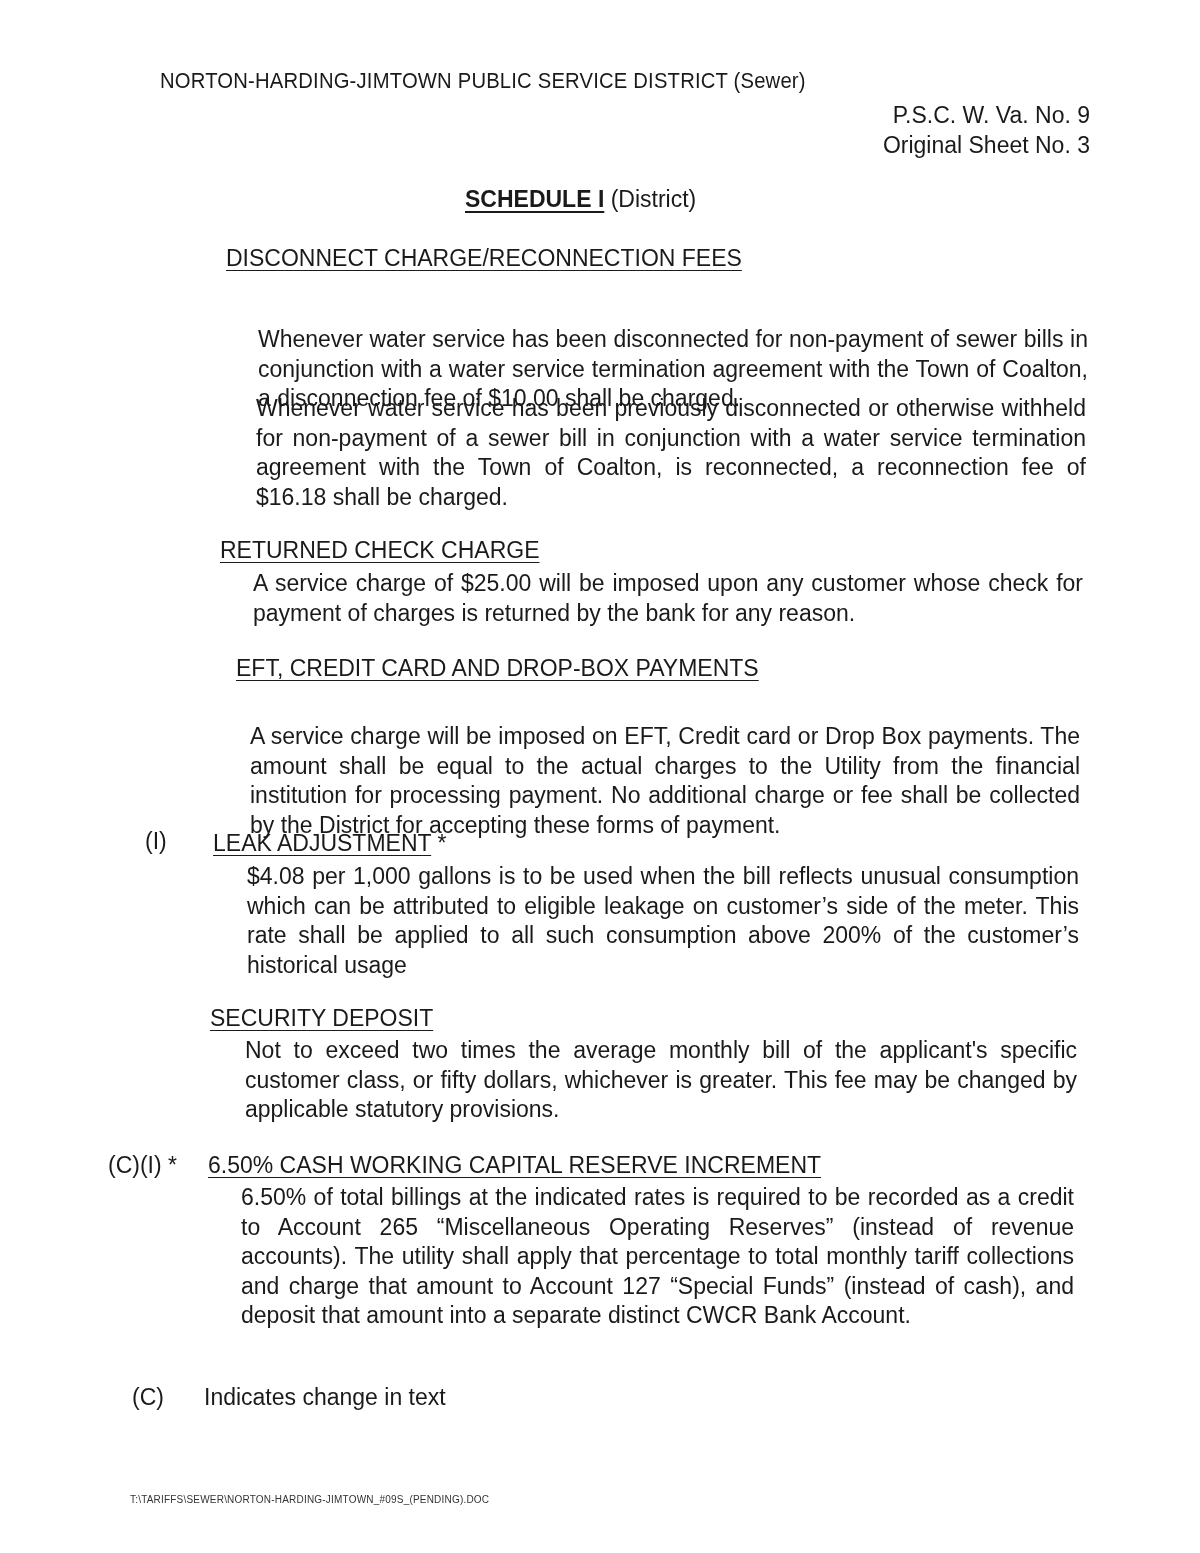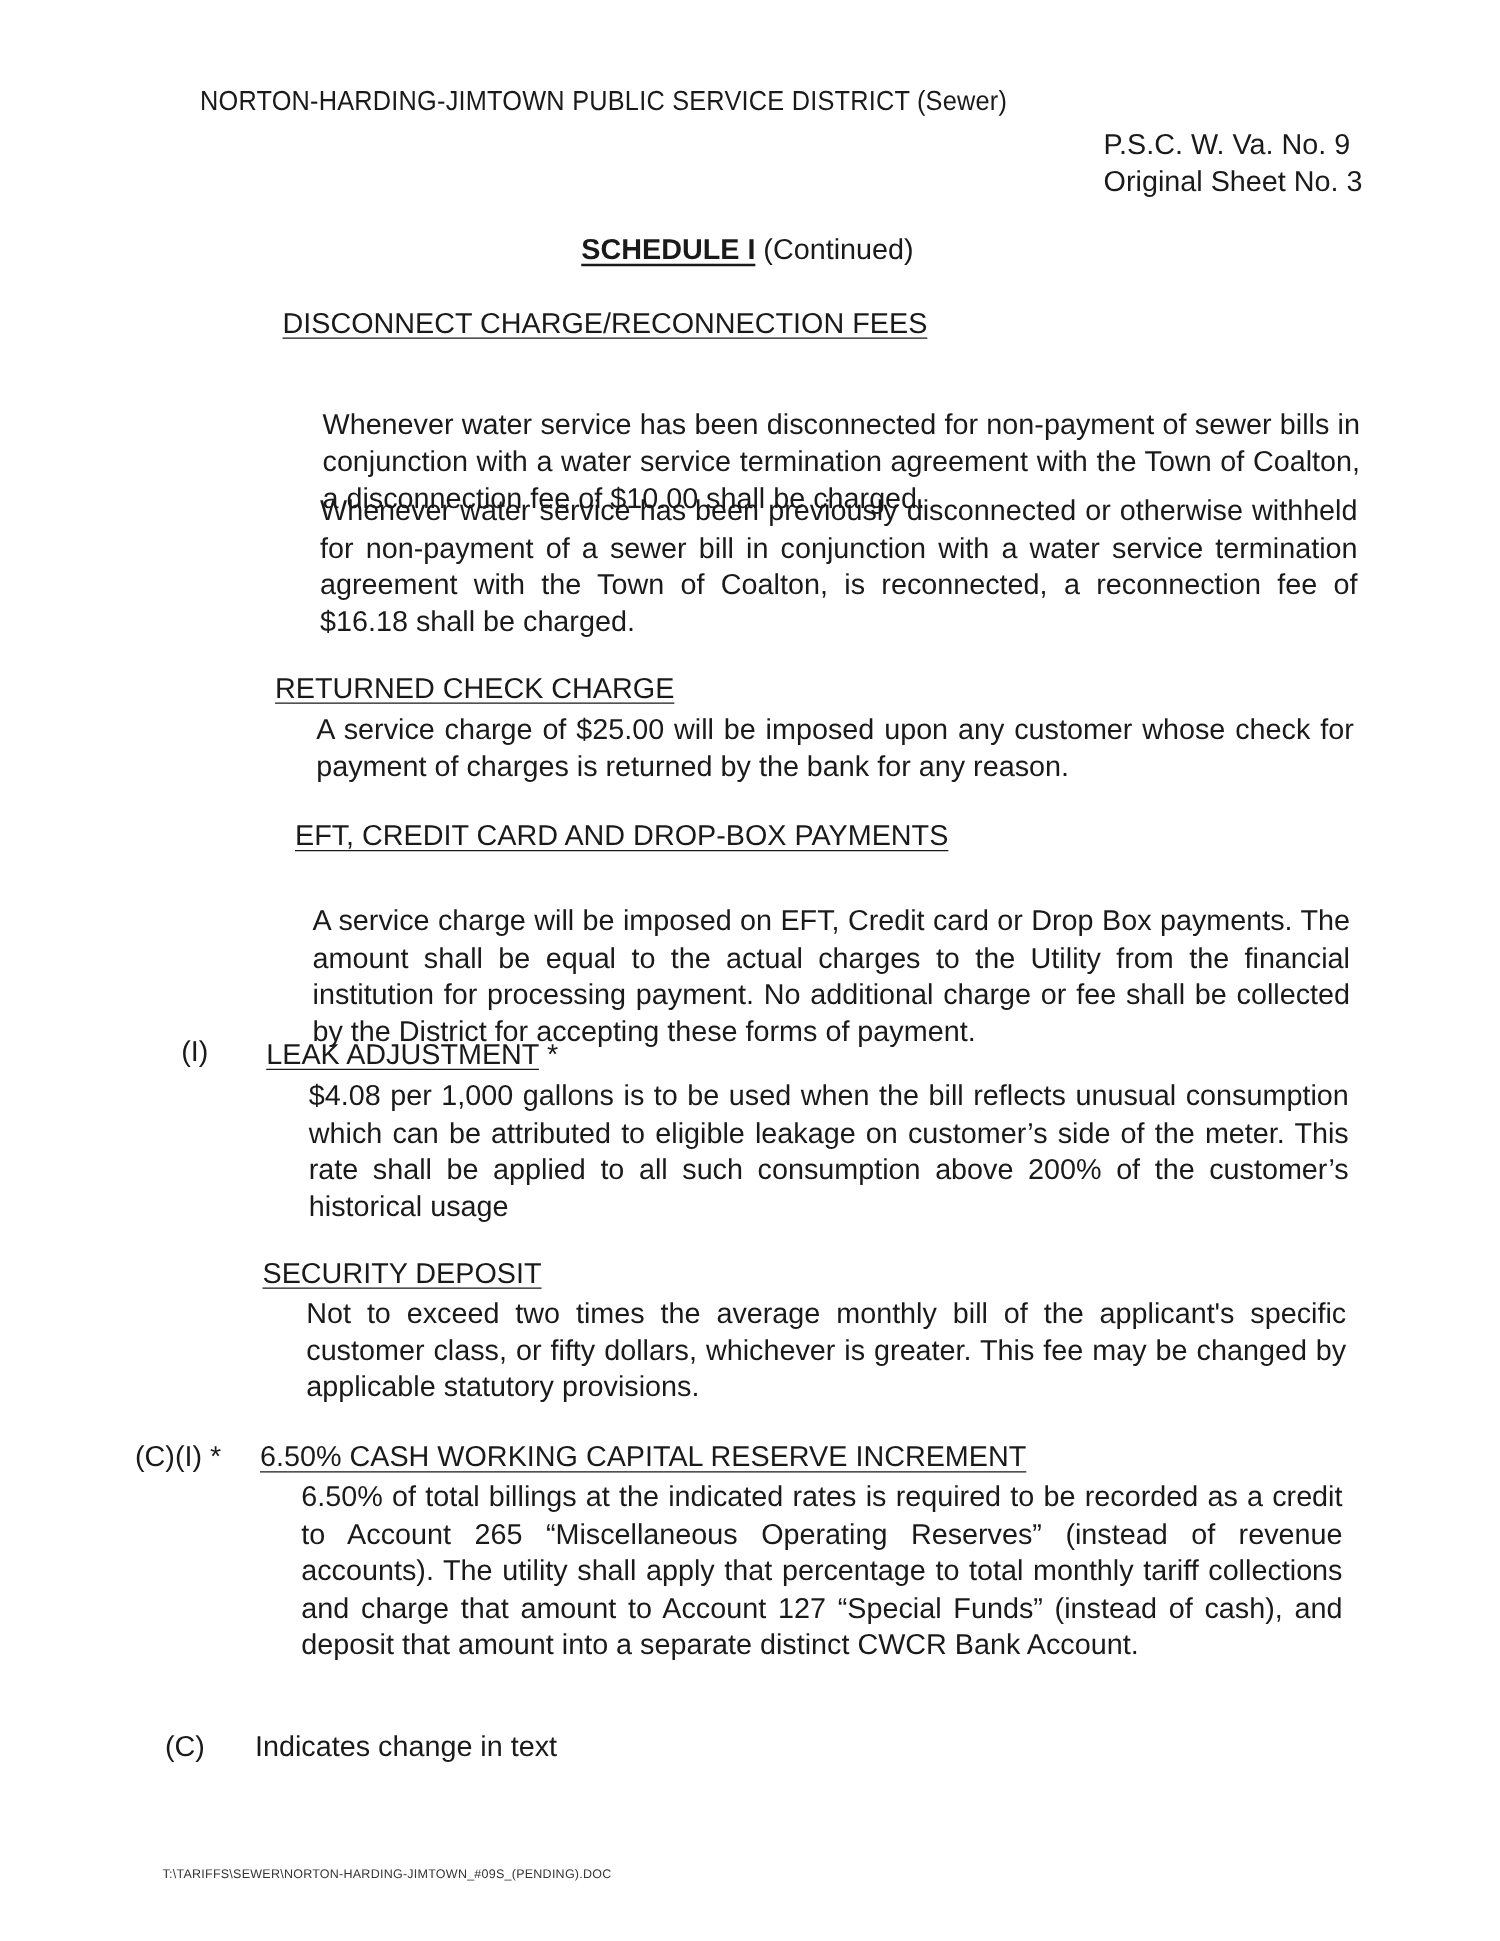--- a/index.html
+++ b/index.html
@@ -4,41 +4,41 @@
 <style>
   html, body { margin: 0; padding: 0; background: #fff; }
   body {
     width: 1200px; height: 1553px; position: relative; overflow: hidden;
     font-family: "Liberation Sans", sans-serif; color: #1a1a1a;
     transform-origin: top left;
   }
   .condensed { display: inline-block; transform: scaleX(0.92); transform-origin: left center; white-space: nowrap; }
   .abs { position: absolute; }
   .title { left: 160px; top: 68px; font-size: 22px; letter-spacing: 0.2px; }
-  .psc { right: 110px; top: 100px; font-size: 23px; text-align: left; line-height: 30px; }
+  .psc { right: 110px; top: 100px; font-size: 23px; text-align: right; line-height: 30px; }
   .schedule { left: 465px; top: 186px; font-size: 23px; }
   .schedule u { text-decoration-thickness: 2px; text-underline-offset: 4px; }
   .heading { font-size: 23px; text-decoration: underline; text-decoration-thickness: 1px; text-underline-offset: 4px; }
   .para { font-size: 23px; line-height: 29.5px; text-align: justify; text-align-last: left; }
   .marker { font-size: 23px; }
   .legend { font-size: 23px; line-height: 30px; }
   .footer { left: 130px; top: 1494px; font-size: 10px; letter-spacing: 0.2px; color: #333; }
 </style>
 </head>
 <body>
 
 <div class="abs title">
   <span class="condensed">NORTON-HARDING-JIMTOWN PUBLIC SERVICE DISTRICT (Sewer)</span>
 </div>
 <div class="abs psc">
   <div>P.S.C. W. Va. No. 9</div>
   <div>Original Sheet No. 3</div>
 </div>
 <div class="abs schedule">
-  <u style="font-weight:bold;">SCHEDULE I</u><span> (Continued)</span>
+  <u style="font-weight:bold;">SCHEDULE I</u><span> (District)</span>
 </div>
 
 <div class="abs" style="left:226px; top:245px;">
   <span class="heading">DISCONNECT CHARGE/RECONNECTION FEES</span>
 </div>
 <div class="abs para" style="left:258px; top:277px; width:830px;margin-top:48px;">Whenever water service has been disconnected for non-payment of sewer bills in conjunction with a water service termination agreement with the Town of Coalton, a disconnection fee of $10.00 shall be charged.</div>
 <div class="abs para" style="left:256px; top:394px; width:830px;">Whenever water service has been previously disconnected or otherwise withheld for non-payment of a sewer bill in conjunction with a water service termination agreement with the Town of Coalton, is reconnected, a reconnection fee of $16.18 shall be charged.</div>
 
 <div class="abs" style="left:220px; top:537px;">
   <span class="heading">RETURNED CHECK CHARGE</span>

